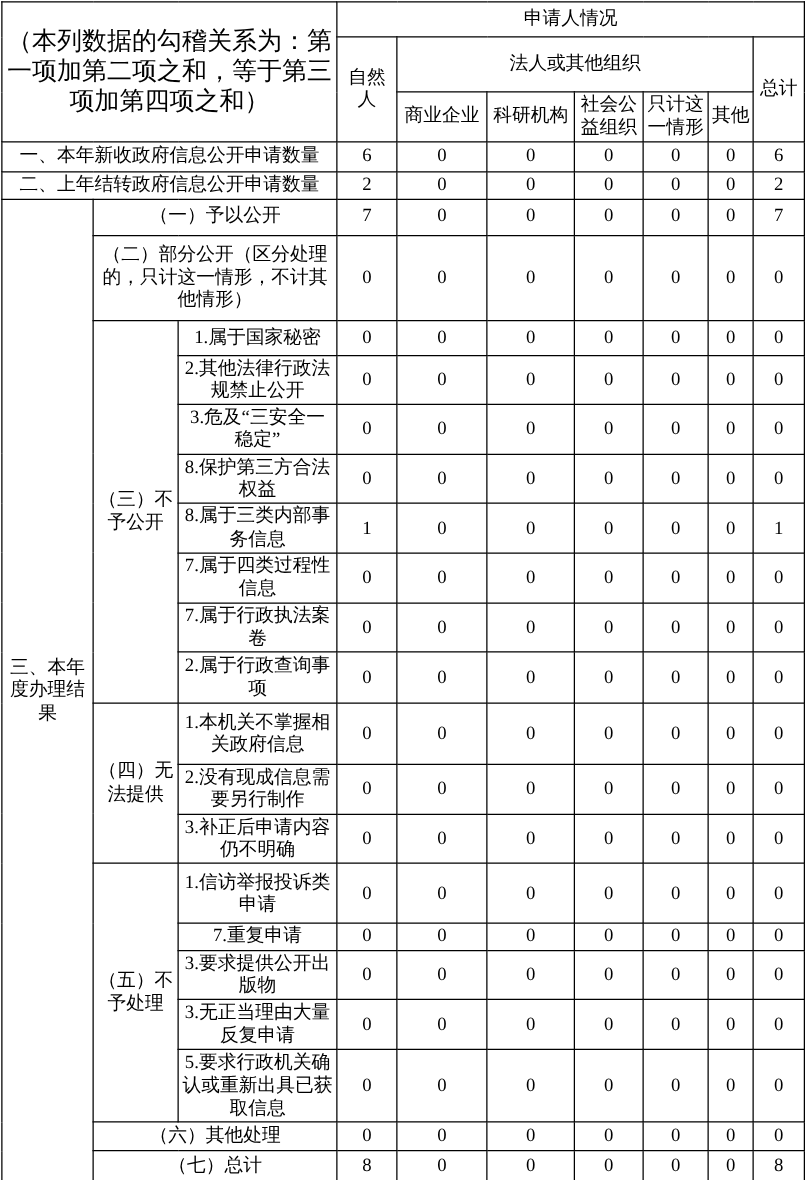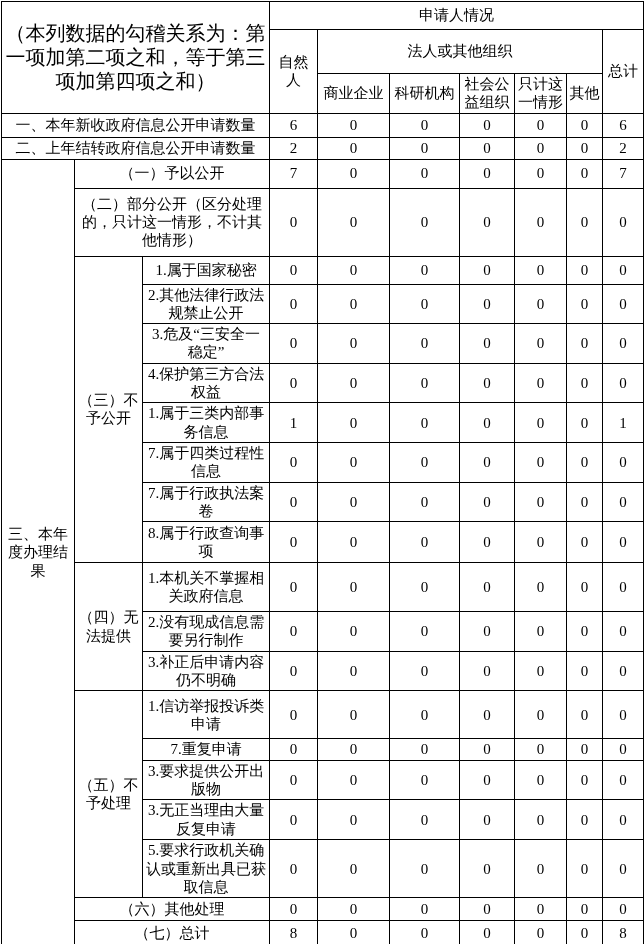--- a/index.html
+++ b/index.html
@@ -147,31 +147,31 @@
     <td class="lbl">3.危及“三安全一稳定”</td>
     <td class="val">0</td>
     <td class="val">0</td>
     <td class="val">0</td>
     <td class="val">0</td>
     <td class="val">0</td>
     <td class="val">0</td>
     <td class="val">0</td>
   </tr>
   <tr style="height:38px">
-    <td class="lbl">4.保护第三方合法权益</td>
+    <td class="lbl">8.保护第三方合法权益</td>
     <td class="val">0</td>
     <td class="val">0</td>
     <td class="val">0</td>
     <td class="val">0</td>
     <td class="val">0</td>
     <td class="val">0</td>
     <td class="val">0</td>
   </tr>
   <tr style="height:37px">
-    <td class="lbl">1.属于三类内部事务信息</td>
+    <td class="lbl">8.属于三类内部事务信息</td>
     <td class="val">1</td>
     <td class="val">0</td>
     <td class="val">0</td>
     <td class="val">0</td>
     <td class="val">0</td>
     <td class="val">0</td>
     <td class="val">1</td>
   </tr>
   <tr style="height:38px">
     <td class="lbl">7.属于四类过程性信息</td>
@@ -187,21 +187,21 @@
     <td class="lbl">7.属于行政执法案卷</td>
     <td class="val">0</td>
     <td class="val">0</td>
     <td class="val">0</td>
     <td class="val">0</td>
     <td class="val">0</td>
     <td class="val">0</td>
     <td class="val">0</td>
   </tr>
   <tr style="height:41px">
-    <td class="lbl">8.属于行政查询事项</td>
+    <td class="lbl">2.属于行政查询事项</td>
     <td class="val">0</td>
     <td class="val">0</td>
     <td class="val">0</td>
     <td class="val">0</td>
     <td class="val">0</td>
     <td class="val">0</td>
     <td class="val">0</td>
   </tr>
 
   <tr style="height:49px">

